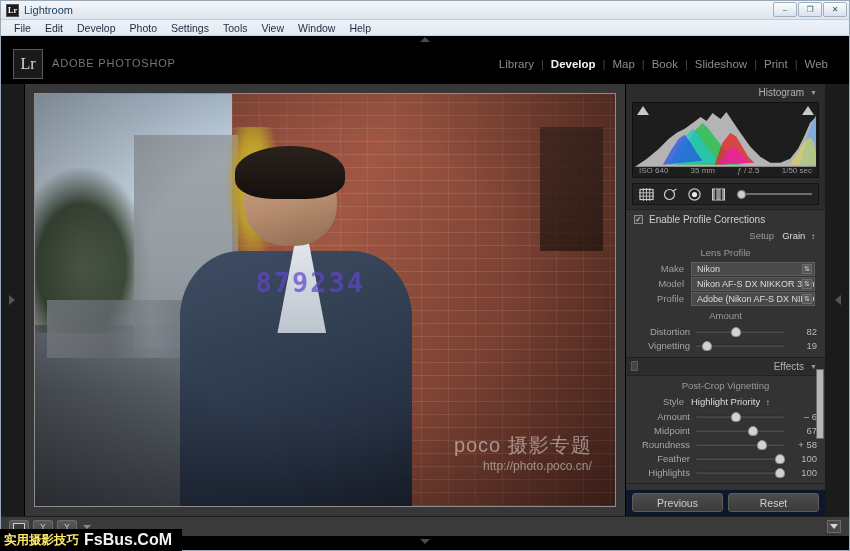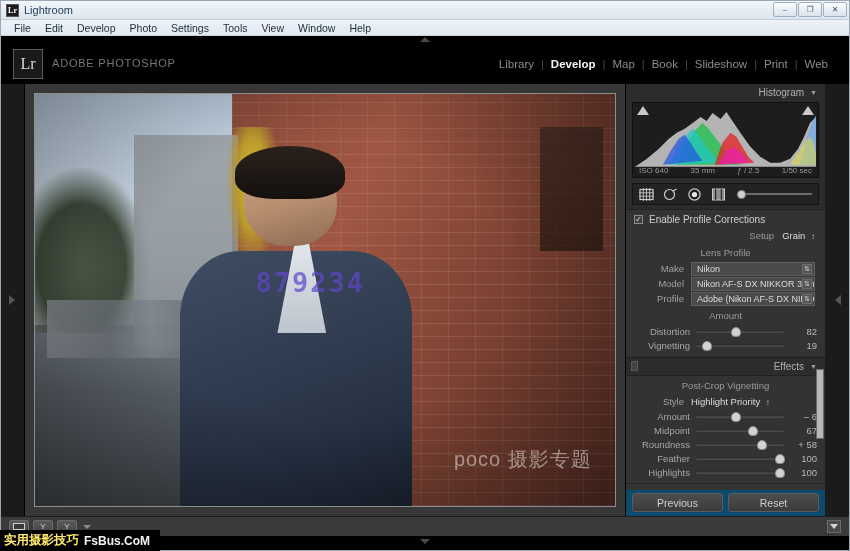--- a/index.html
+++ b/index.html
@@ -400,21 +400,21 @@
     transform: translateY(-50%);
     width: 0; height: 0;
     border-top: 5px solid transparent;
     border-bottom: 5px solid transparent;
     border-right: 6px solid #555;
   }
   #prev-reset-row {
     height: 26px;
     display: flex; gap: 5px;
     padding: 3px 6px 4px 6px;
-    background: #0c4a6e;
+    background: #0f172a;
   }
   .big-btn {
     flex: 1;
     background: linear-gradient(#4d4d4d,#3b3b3b);
     border: 1px solid #5c5c5c;
     border-radius: 3px;
     color: #cfcfcf; font-size: 10.5px;
     display: flex; align-items: center; justify-content: center;
   }
 
@@ -475,21 +475,21 @@
     background: #000;
     padding: 2px 10px 2px 4px;
     display: flex; align-items: center; gap: 5px;
     z-index: 30;
   }
   #fsbus-cn {
     color: #ffe96b; font-size: 12.5px; font-weight: bold;
     font-family: "DejaVu Sans", sans-serif;
   }
   #fsbus-en {
-    color: #f2f2f2; font-size: 12px; font-weight: bold;
+    color: #f2f2f2; font-size: 16px; font-weight: bold;
   }
 </style>
 </head>
 <body>
 
 <div id="os-window">
 
   <div id="titlebar">
     <div id="title-icon">Lr</div>
     <div id="title-text">Lightroom</div>
@@ -558,20 +558,21 @@
         <div id="photo-cars"></div>
         <div id="photo-yellow"></div>
         <div id="photo-person-body"></div>
         <div id="photo-shirt"></div>
         <div id="photo-person-head"></div>
         <div id="photo-person-hair"></div>
         <div id="photo-vignette"></div>
         <div id="photo-serial">879234</div>
         <div id="photo-poco">
           <div id="poco-line1">poco 摄影专题</div>
+          <div id="poco-line2">http://photo.poco.cn/</div>
         </div>
       </div>
     </div>
 
     <div id="right-panel">
 
       <div class="panel-head">
         <span>Histogram</span>
         <span class="tri">▼</span>
       </div>

